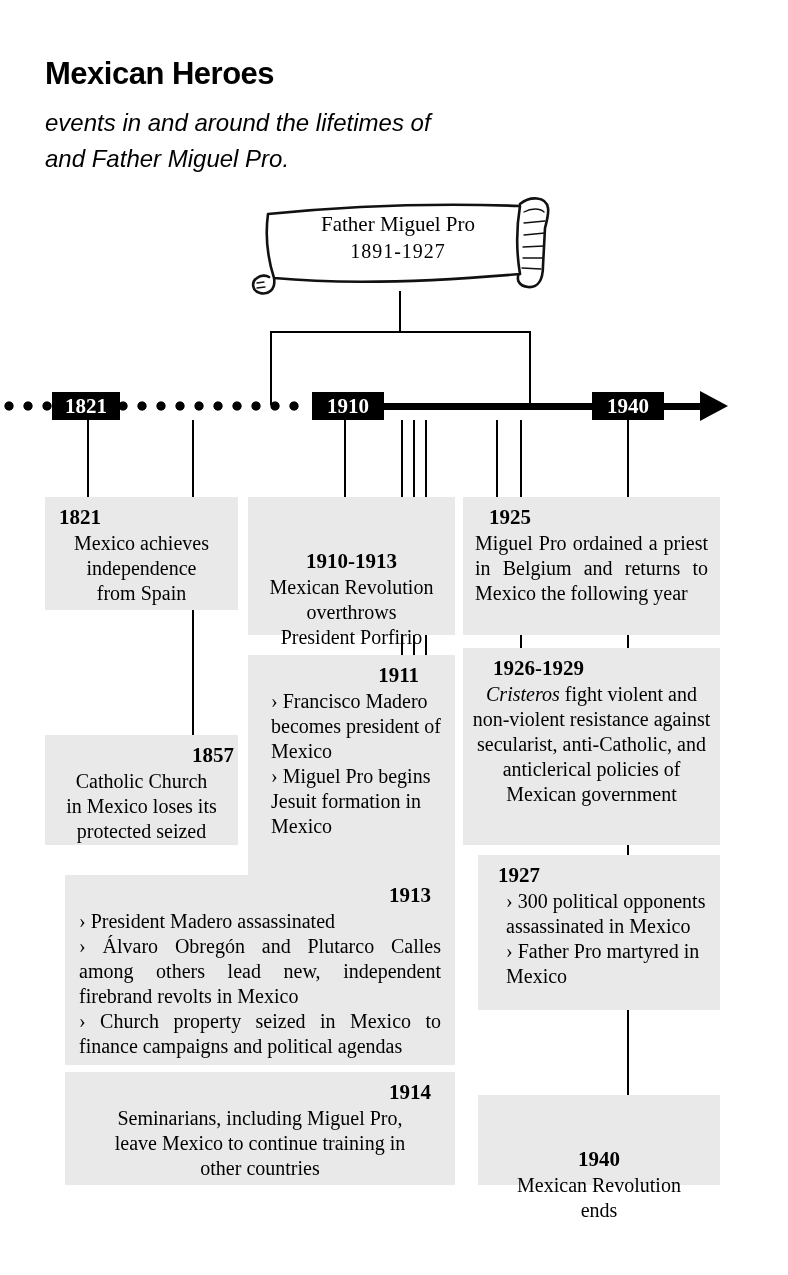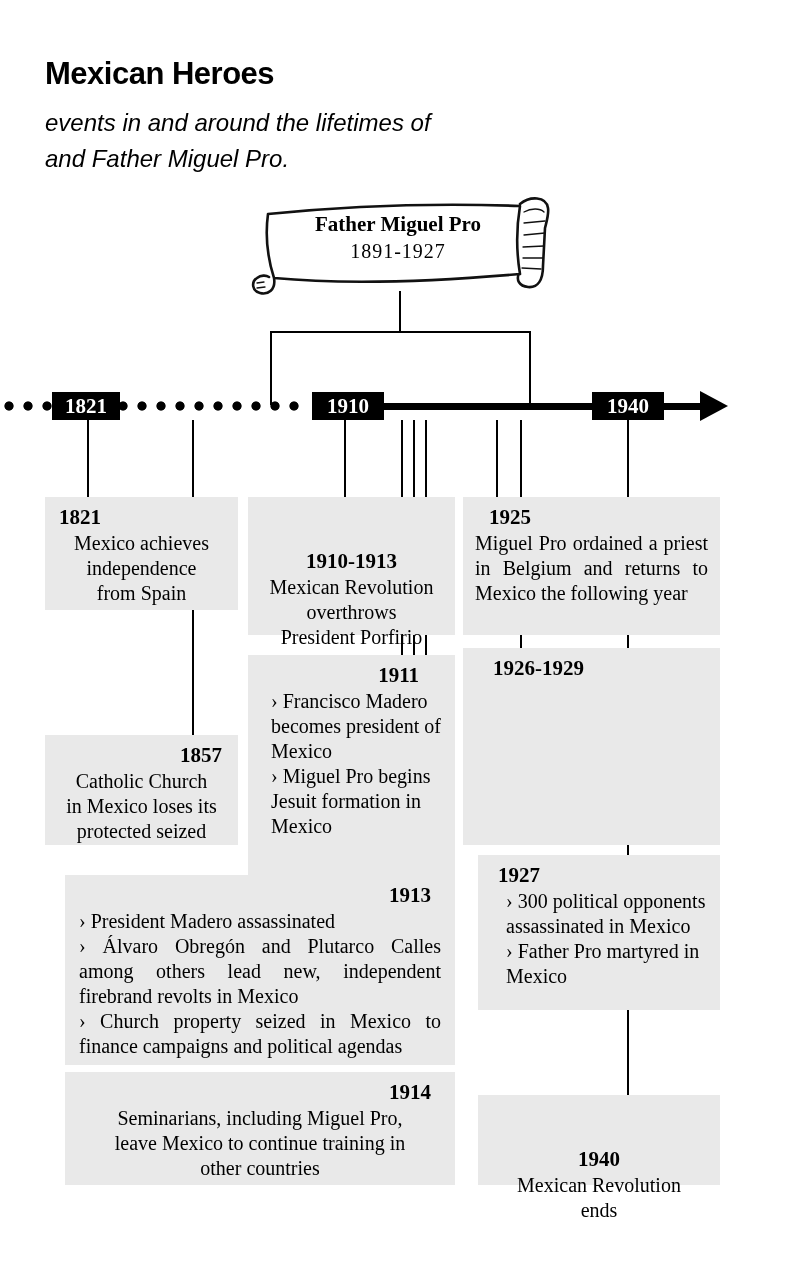--- a/index.html
+++ b/index.html
@@ -9,21 +9,21 @@
 
   .title { position:absolute; left:45px; top:56px; font-family:"Liberation Sans", sans-serif;
            font-size:31px; font-weight:bold; letter-spacing:-0.5px; }
   .subtitle { position:absolute; left:45px; top:105px; font-family:"Liberation Sans", sans-serif;
               font-size:24px; font-style:italic; line-height:36px; }
 
   
   .banner { position:absolute; left:248px; top:194px; width:312px; height:104px; }
   .banner svg { position:absolute; inset:0; width:100%; height:100%; }
   .banner .btxt { position:absolute; left:10px; top:18px; width:280px; text-align:center; }
-  .banner-name { font-size:21px; font-weight:bold; }
+  .banner-name { font-size:21px; font-weight:normal; }
   .banner-years { font-size:20px; letter-spacing:1px; margin-top:3px; }
   .s { fill:#fff; stroke:#111; stroke-width:2.6; stroke-linejoin:round; stroke-linecap:round; }
   .h { fill:none; stroke:#111; stroke-width:1.3; stroke-linecap:round; }
 
   
   .vline { position:absolute; width:2px; background:#000; z-index:1; }
   .hline { position:absolute; height:2px; background:#000; z-index:1; }
 
   
   .dots { position:absolute; left:4px; top:401px; width:304px; height:10px; z-index:1;
@@ -96,21 +96,21 @@
   <div class="box" style="left:45px;top:497px;width:193px;height:113px">
     <div class="yr l" style="padding-left:14px">1821</div>
     <div class="bd c">
       <div>Mexico achieves</div>
       <div>independence</div>
       <div>from Spain</div>
     </div>
   </div>
 
   <div class="box" style="left:45px;top:735px;width:193px;height:110px">
-    <div class="yr r" style="padding-right:16px">1857</div>
+    <div class="yr r" style="padding-right:4px">1857</div>
     <div class="bd c">
       <div>Catholic Church</div>
       <div>in Mexico loses its</div>
       <div>protected seized</div>
     </div>
   </div>
 
   <div class="box" style="left:248px;top:497px;width:207px;height:138px">
     <div class="yr c">1910-1913</div>
     <div class="bd c">
@@ -143,20 +143,23 @@
     <div class="bd c" style="padding:0 35px">Seminarians, including Miguel Pro, leave Mexico to continue training in other countries</div>
   </div>
 
   <div class="box" style="left:463px;top:497px;width:257px;height:138px">
     <div class="yr l" style="padding-left:26px">1925</div>
     <div class="bd j" style="padding:0 12px">Miguel Pro ordained a priest in Belgium and returns to Mexico the following year</div>
   </div>
 
   <div class="box" style="left:463px;top:648px;width:257px;height:197px">
     <div class="yr l" style="padding-left:30px">1926-1929</div>
+    <div class="bd c" style="padding:0 8px">
+      <span class="it">Cristeros</span><span> fight violent and non-violent resistance against secularist, anti-Catholic, and anticlerical policies of Mexican government</span>
+    </div>
   </div>
 
   <div class="box" style="left:478px;top:855px;width:242px;height:155px">
     <div class="yr l" style="padding-left:20px">1927</div>
     <div class="bd lft" style="padding:0 14px">
       <div>›  300 political opponents assassinated in Mexico</div>
       <div>›  Father Pro martyred in Mexico</div>
     </div>
   </div>
 

